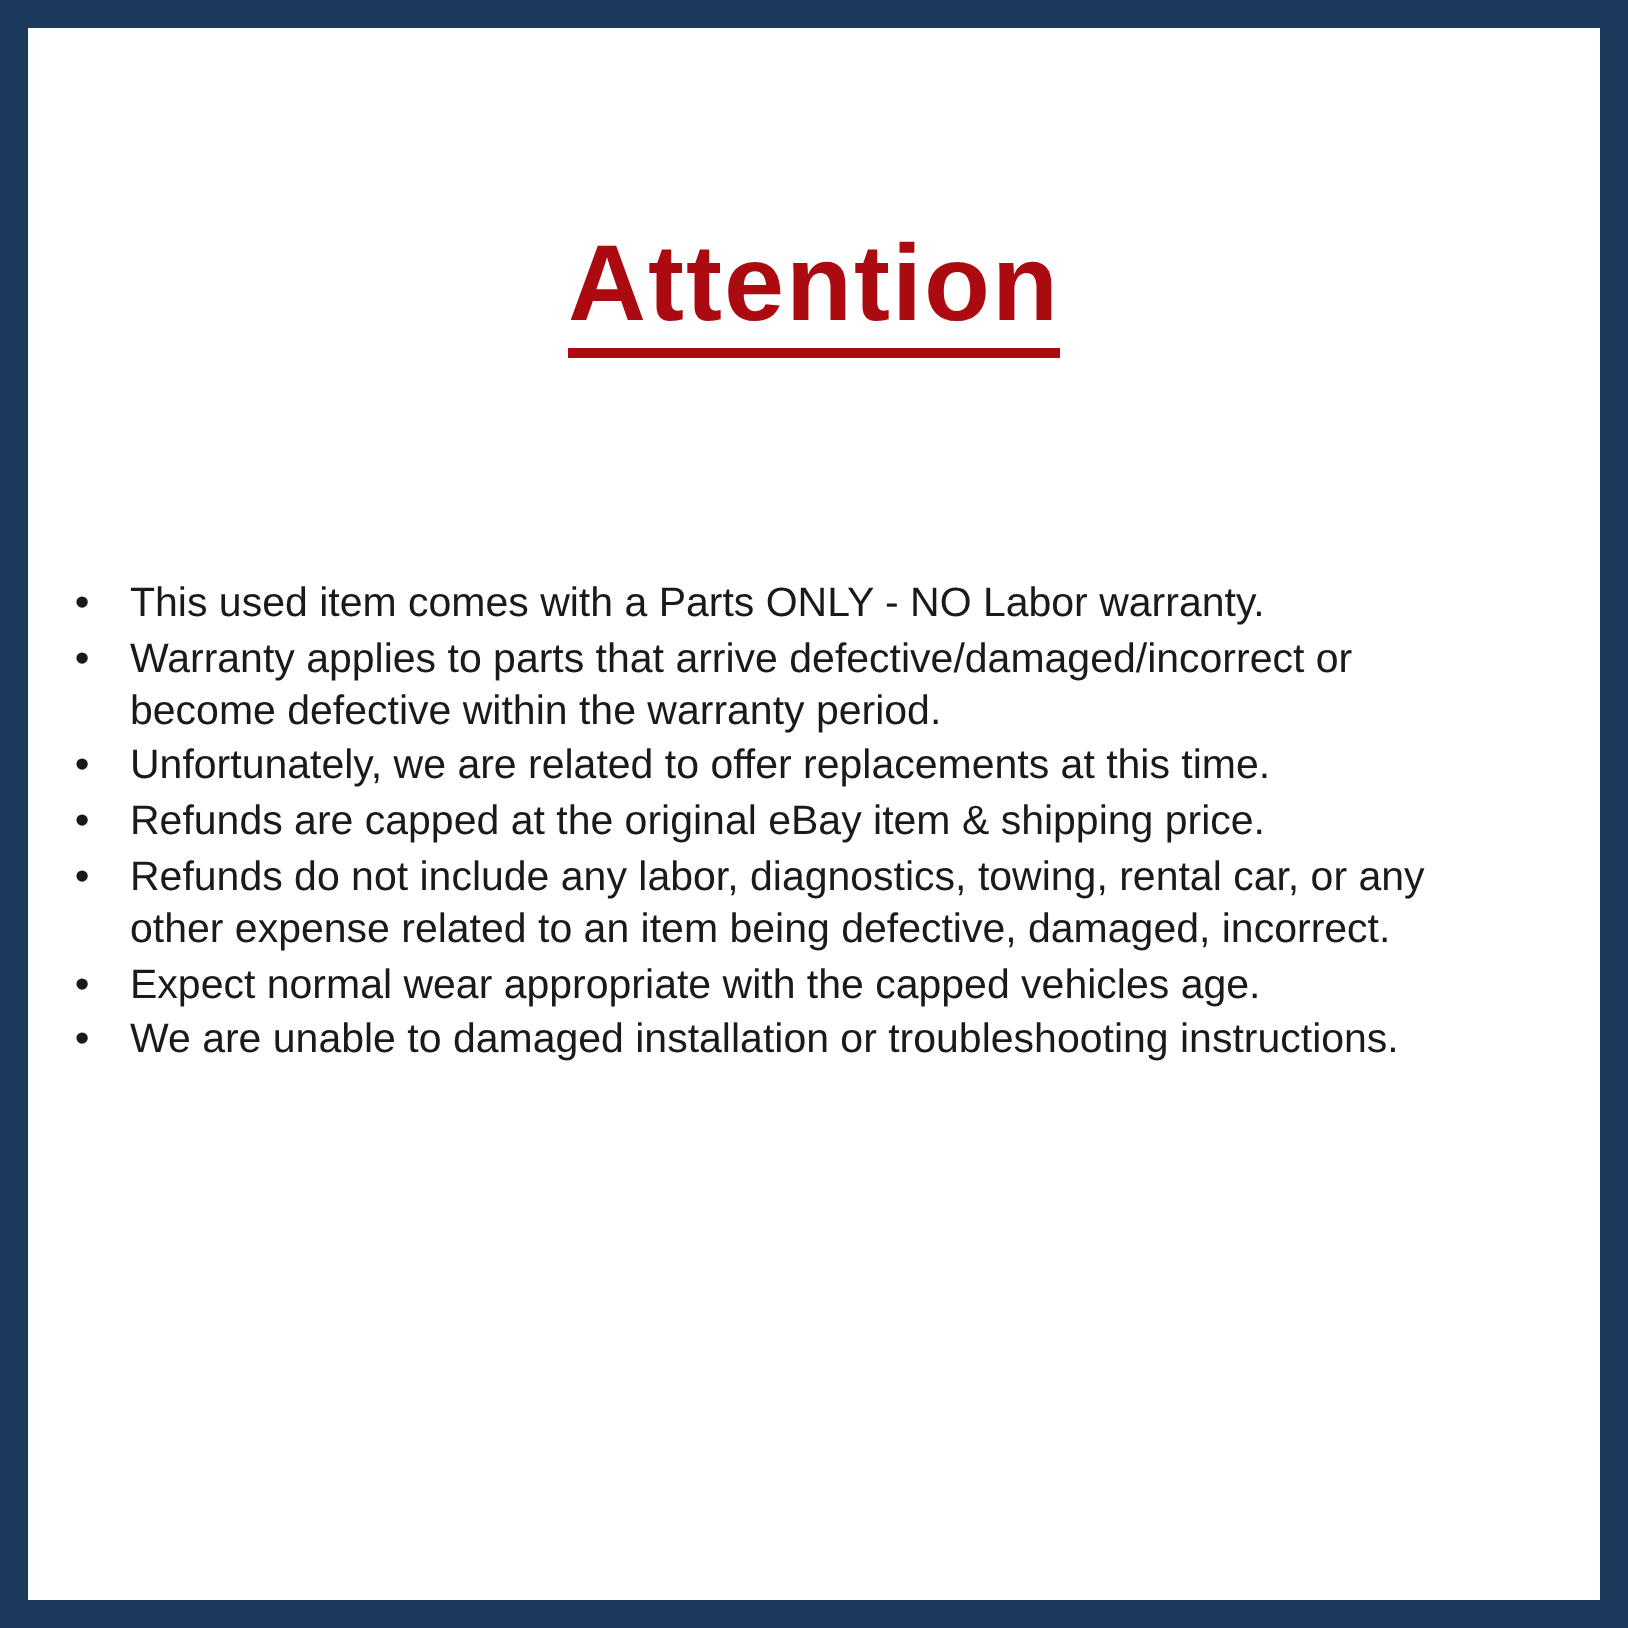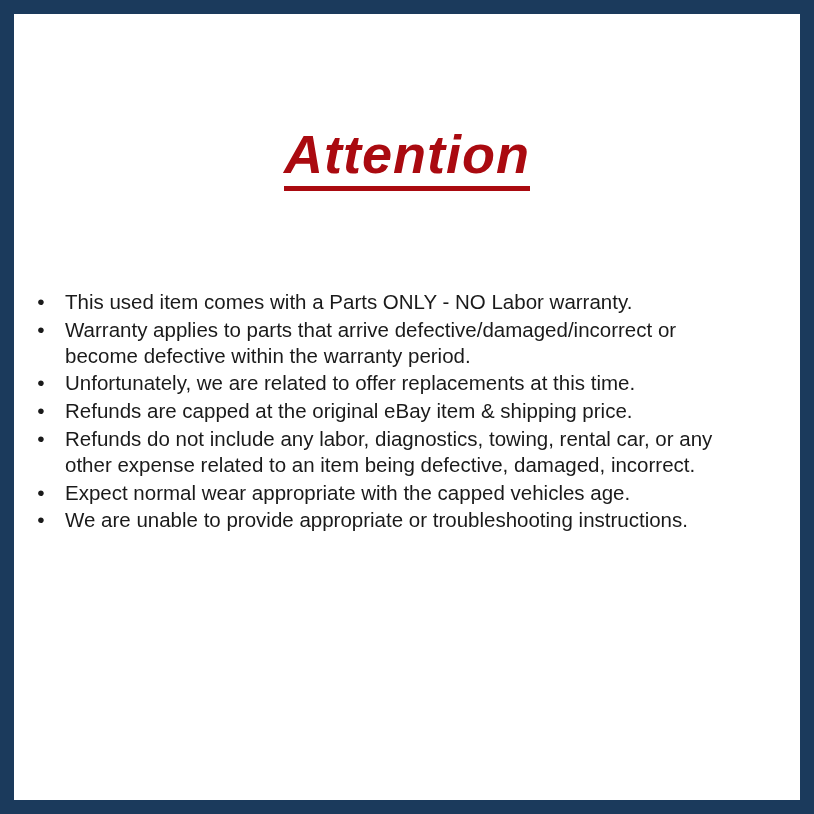--- a/index.html
+++ b/index.html
@@ -32,23 +32,22 @@
     background: #ffffff;
     box-sizing: border-box;
     border: 3px solid #ffffff;
   }
   .title {
     text-align: center;
     color: #aa0a10;
     font-family: "Liberation Sans", sans-serif;
     font-size: 54px;
     font-weight: bold;
-    font-style: italic;
     letter-spacing: 1px;
-    margin: 12px;
+    margin: 0;
     padding: 0;
     position: absolute;
     left: 0;
     right: 0;
     top: 96px;
     line-height: 1.1;
   }
   .title span {
     border-bottom: 5px solid #aa0a10;
     padding-bottom: 2px;
@@ -114,18 +113,18 @@
       <li>
         <span class="dot">•</span>
         <span class="txt">Refunds do not include any labor, diagnostics, towing, rental car, or any other expense related to an item being defective, damaged, incorrect.</span>
       </li>
       <li>
         <span class="dot">•</span>
         <span class="txt">Expect normal wear appropriate with the capped vehicles age.</span>
       </li>
       <li>
         <span class="dot">•</span>
-        <span class="txt">We are unable to provide appropriate or troubleshooting instructions.</span>
+        <span class="txt">We are unable to damaged installation or troubleshooting instructions.</span>
       </li>
     </ul>
 
   </div>
 </div>
 
 </body></html>

